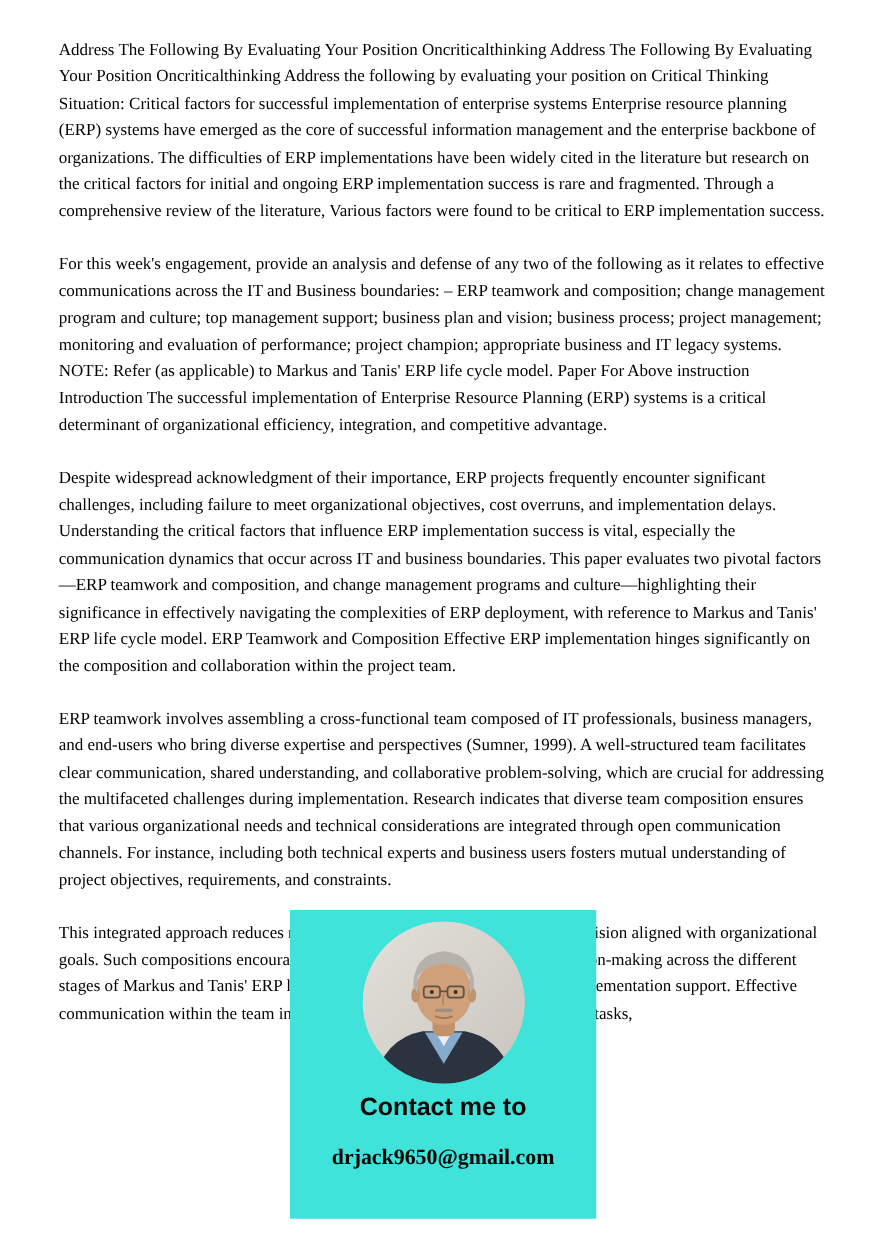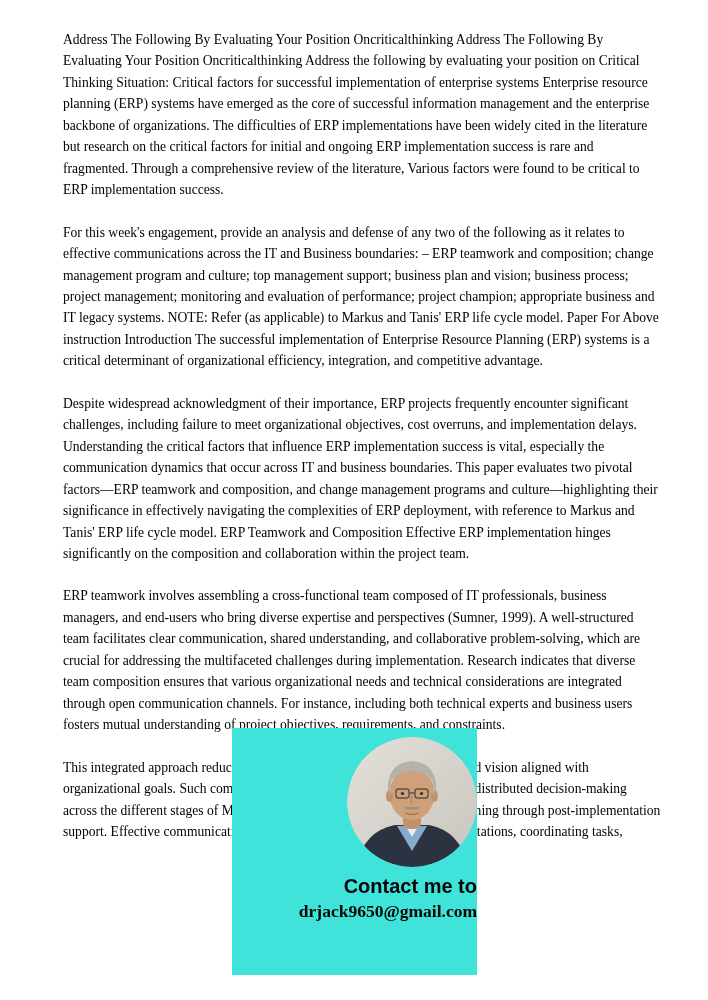--- a/index.html
+++ b/index.html
@@ -18,32 +18,32 @@
     position: absolute;
     left: 47px;
     top: 29px;
     width: 614px;
     color: #000000;
     font-size: 13.6px;
     line-height: 21.45px;
     text-align: left;
   }
   .document p {
-    margin: 0 0 21px 16px;
+    margin: 0 0 21px 0;
   }
   .promo-card {
     position: absolute;
     left: 232px;
     top: 728px;
     width: 245px;
     height: 247px;
     background: #3fe3d9;
     display: flex;
     flex-direction: column;
-    align-items: flex-end;
+    align-items: center;
     box-sizing: border-box;
   }
   .photo-wrap {
     margin-top: 9px;
     width: 130px;
     height: 130px;
     border-radius: 50%;
     overflow: hidden;
     flex: 0 0 auto;
   }
@@ -55,21 +55,21 @@
   .promo-headline {
     margin-top: 6px;
     font-family: "Liberation Sans", sans-serif;
     font-weight: 700;
     font-size: 20px;
     line-height: 26px;
     color: #060606;
     text-align: center;
   }
   .promo-email {
-    margin-top: 2px;
+    margin-top: 16px;
     font-family: "Liberation Serif", serif;
     font-weight: 700;
     font-size: 17.5px;
     color: #060606;
     text-align: center;
   }
 </style>
 </head>
 <body>
 

